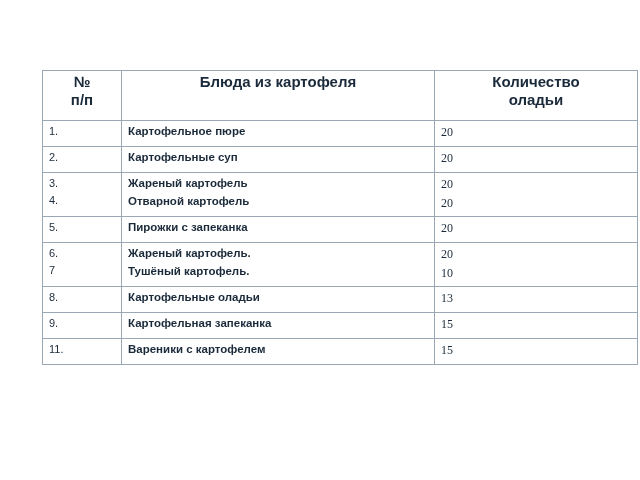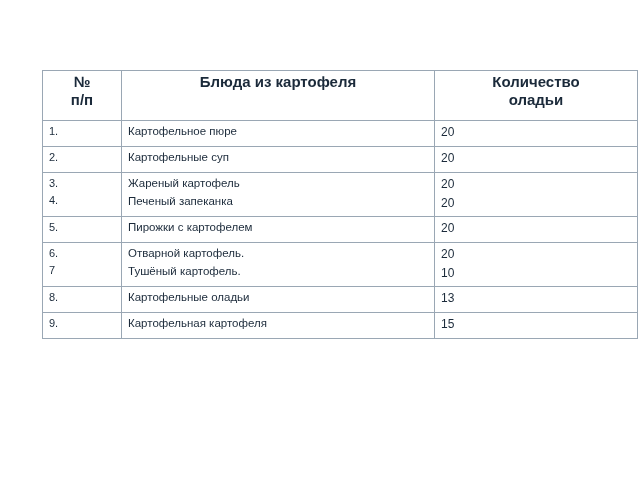--- a/index.html
+++ b/index.html
@@ -72,31 +72,32 @@
 
   td.c-num {
     font-size: 11px;
     font-weight: normal;
     color: #1b2a3a;
     line-height: 1.55;
     padding-top: 3px;
   }
   td.c-dish {
     font-size: 11.5px;
-    font-weight: normal;
+    font-weight: bold;
     color: #17293c;
     line-height: 1.55;
     padding-top: 3px;
   }
   td.c-count {
     font-size: 12px;
     font-weight: normal;
     color: #1b2a3a;
     line-height: 1.55;
     padding-top: 5px;
+    font-family: Liberation Serif, serif;
   }
   td .line2 { display: block; }
   .row-single td { height: 20px; }
   .row-double td { height: 38px; }
 </style>
 </head>
 <body>
 
 <div class="slide">
 
@@ -132,59 +133,64 @@
           <td class="c-count">20</td>
         </tr>
 
         <tr class="row-double">
           <td class="c-num">
             <span>3.</span>
             <span class="line2">4.</span>
           </td>
           <td class="c-dish">
             <span>Жареный  картофель</span>
-            <span class="line2">Печеный запеканка</span>
+            <span class="line2">Отварной картофель</span>
           </td>
           <td class="c-count">
             <span>20</span>
             <span class="line2">20</span>
           </td>
         </tr>
 
         <tr class="row-single">
           <td class="c-num">5.</td>
-          <td class="c-dish">Пирожки с картофелем</td>
+          <td class="c-dish">Пирожки с запеканка</td>
           <td class="c-count">20</td>
         </tr>
 
         <tr class="row-double">
           <td class="c-num">
             <span>6.</span>
             <span class="line2">7</span>
           </td>
           <td class="c-dish">
-            <span>Отварной картофель.</span>
+            <span>Жареный картофель.</span>
             <span class="line2">Тушёный картофель.</span>
           </td>
           <td class="c-count">
             <span>20</span>
             <span class="line2">10</span>
           </td>
         </tr>
 
         <tr class="row-single">
           <td class="c-num">8.</td>
           <td class="c-dish">Картофельные оладьи</td>
           <td class="c-count">13</td>
         </tr>
 
         <tr class="row-single">
           <td class="c-num">9.</td>
-          <td class="c-dish">Картофельная картофеля</td>
+          <td class="c-dish">Картофельная запеканка</td>
           <td class="c-count">15</td>
         </tr>
 
 
+        <tr class="row-single">
+          <td class="c-num">11.</td>
+          <td class="c-dish">Вареники с картофелем</td>
+          <td class="c-count">15</td>
+        </tr>
 
       </tbody>
     </table>
   </div>
 </div>
 
 </body></html>

